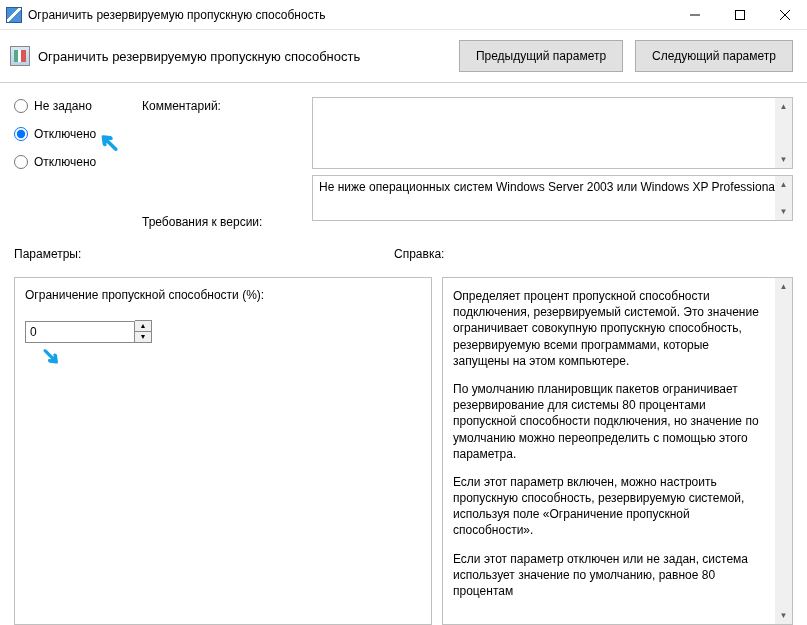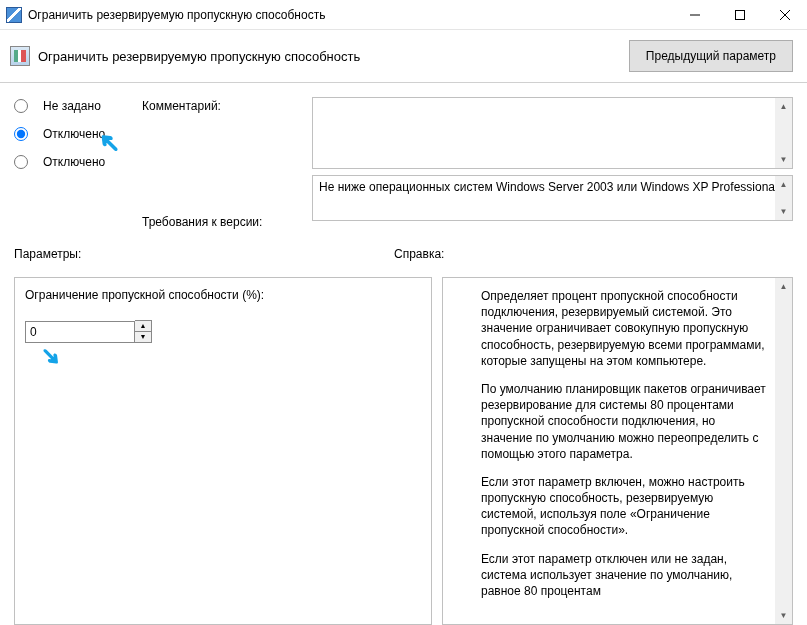--- a/index.html
+++ b/index.html
@@ -61,21 +61,21 @@
       text-align: right;
     }
     .body-wrap { padding: 14px 14px 0 14px; display:flex; flex-direction:column; height:calc(625px - 30px - 53px); }
     .top-grid {
       display: grid;
       grid-template-columns: 128px 170px 1fr;
       gap: 6px 0;
       align-items: start;
     }
     .radio-col { display:flex; flex-direction:column; gap:14px; padding-top:2px;}
-    .radio-item { display:flex; align-items:center; gap:15px; position:relative;}
+    .radio-item { display:flex; align-items:center; gap:6px; position:relative;}
     .radio-item input { width:14px; height:14px; }
     .arrow {
       position:absolute; left:86px; top:3px;
       color:#14a3e8; font-size:22px; font-weight:bold;
       transform: rotate(225deg) scaleX(1.3);
       pointer-events:none;
     }
     .lbl { font-size:12px; }
     .comment-box, .req-box {
       border:1px solid #c0c0c0;
@@ -98,21 +98,21 @@
     .panel {
       border:1px solid #c0c0c0;
       background:#fff;
       padding:10px 10px;
       font-size:12px;
       position:relative;
       overflow:hidden;
     }
     .params-panel { width:418px; }
     .help-panel { flex:1; padding-right:24px;}
-    .help-panel p { margin-bottom:12px; line-height:1.35;margin-left:28px;}
+    .help-panel p { margin-bottom:12px; line-height:1.35;}
     .spinner-row { margin-top:18px; display:flex; align-items:center; gap:0; position:relative;}
     .spinner-input {
       width:110px; height:22px;
       border:1px solid #888; padding:2px 4px;
       font-family:inherit; font-size:12px;
     }
     .spin-btns { display:flex; flex-direction:column; border:1px solid #888; border-left:none;}
     .spin-b { width:16px; height:10.5px; background:#f0f0f0; font-size:7px; display:flex;align-items:center;justify-content:center; border:none;}
     .spin-b:first-child{border-bottom:1px solid #888;}
     .arrow2 {
@@ -145,20 +145,21 @@
           <line x1="10" y1="0" x2="0" y2="10" stroke="#000"></line>
         </svg>
     </div>
   </div>
 </div>
 
 <div class="header-row">
   <div class="header-icon"></div>
   <div class="header-title">Ограничить резервируемую пропускную способность</div>
   <button class="header-btn">Предыдущий параметр</button>
+  <button class="header-btn">Следующий параметр</button>
 </div>
 
 <div class="body-wrap">
   <div class="top-grid">
     <div class="radio-col">
       <label class="radio-item">
         <input type="radio" name="st" style="">
         <span class="lbl">Не задано</span>
       </label>
       <label class="radio-item">

